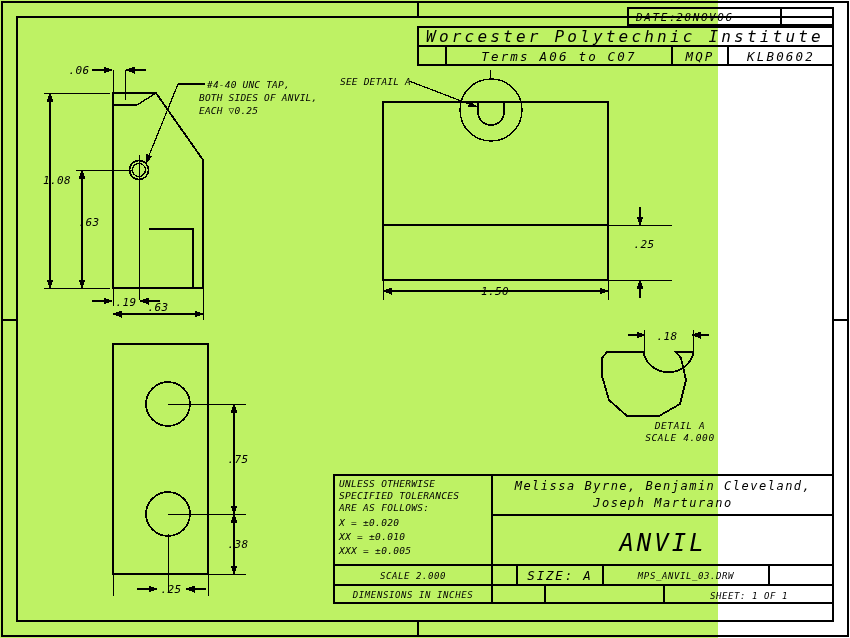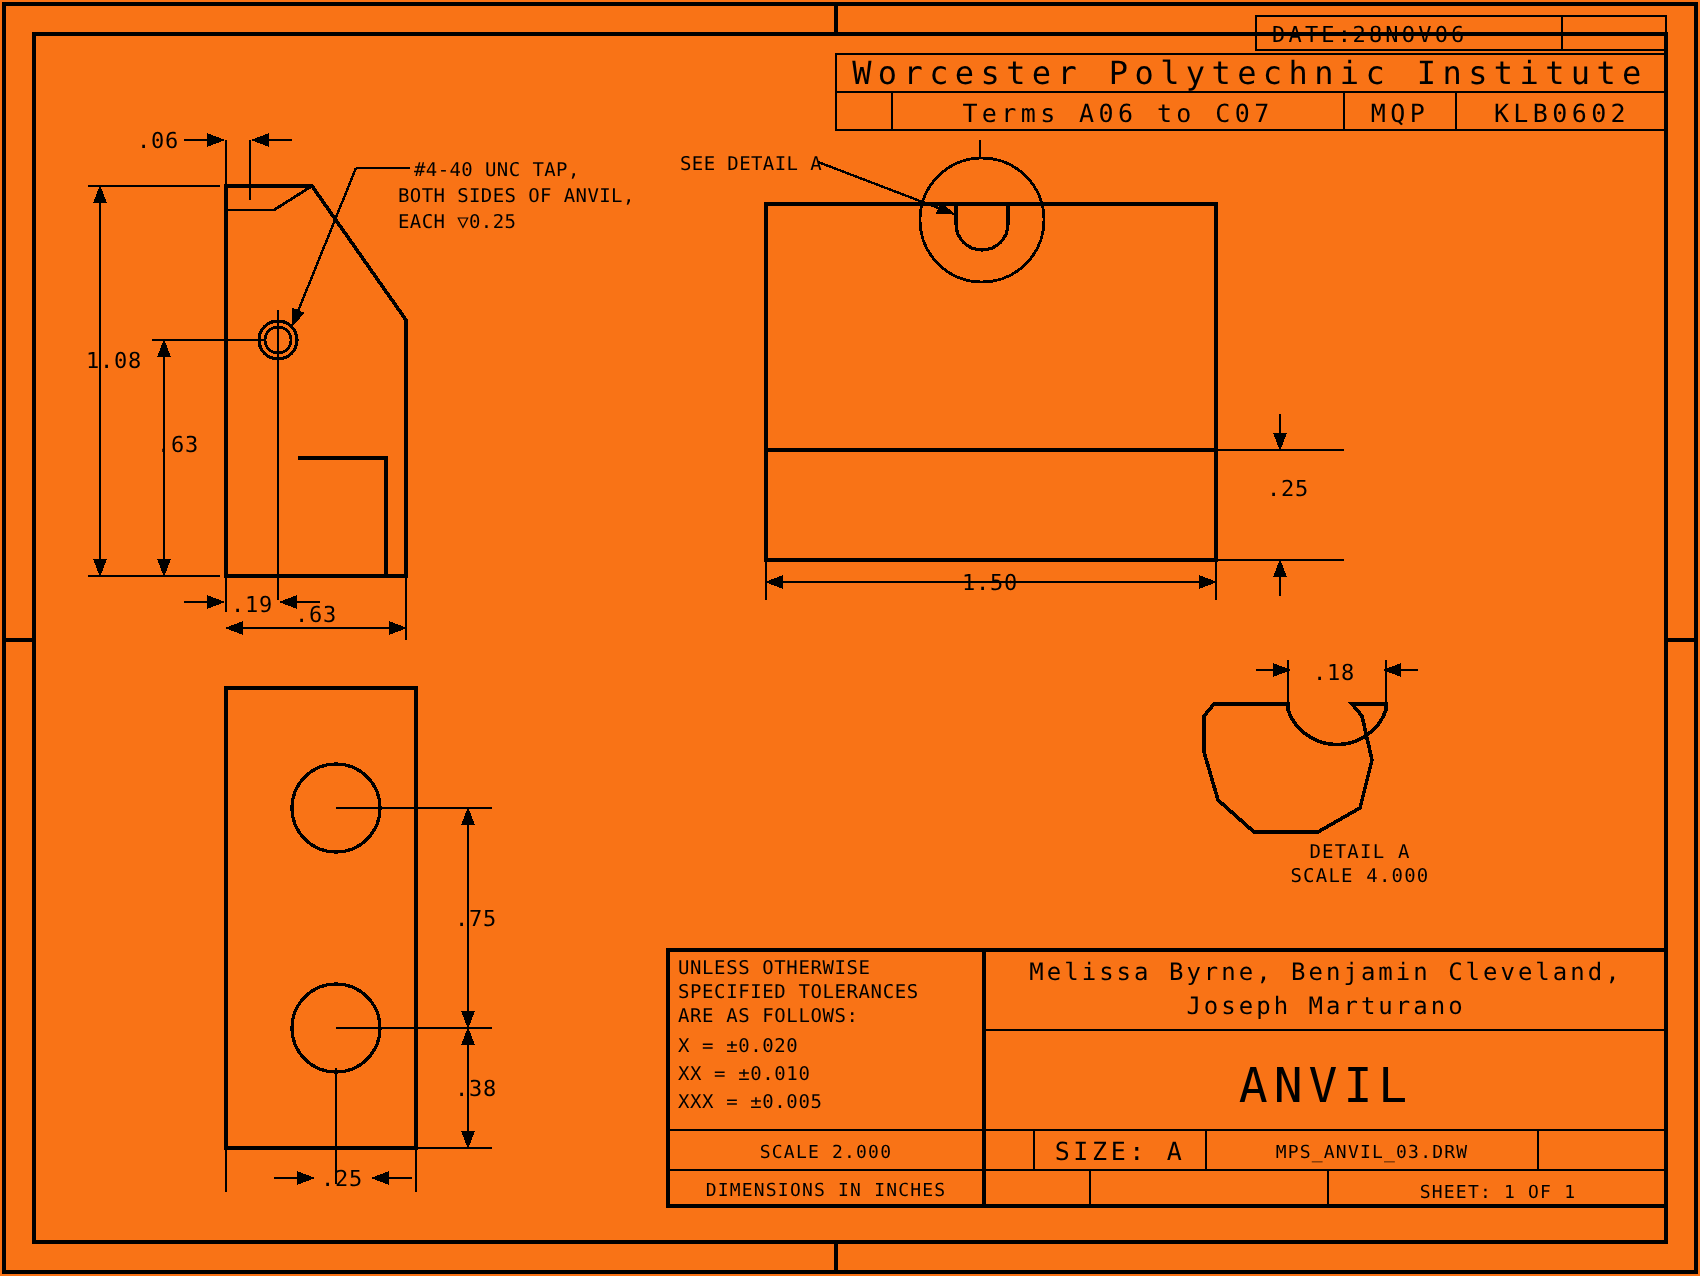--- a/index.html
+++ b/index.html
@@ -1,19 +1,19 @@
 <!DOCTYPE html>
 <html><head>
 <meta charset="utf-8">
 <style>
   html,body{margin:0;padding:0;background:#ffffff;}
   body{width:850px;height:638px;overflow:hidden;
        font-family:"DejaVu Sans Mono","Liberation Mono",monospace;
        color:#000;}
-  #sheet{position:relative;width:850px;height:638px;background:#f97316;}
+  #sheet{position:relative;width:718px;height:638px;background:#bef264;font-style:italic;}
   svg.layer{position:absolute;left:0;top:0;width:850px;height:638px;}
 
   .tx{font-family:"DejaVu Sans Mono","Liberation Mono",monospace;fill:#000;}
   .dim{font-size:11px;letter-spacing:0.4px;}
   .note{font-size:9.5px;letter-spacing:0.2px;}
   .detlbl{font-size:9.5px;letter-spacing:0.6px;}
   .hdrbig{font-size:16px;letter-spacing:3.2px;}
   .hdrmid{font-size:12.5px;letter-spacing:2.2px;}
   .hdrsm{font-size:11px;letter-spacing:1.6px;}
   .tol{font-size:9.5px;letter-spacing:0.3px;}

